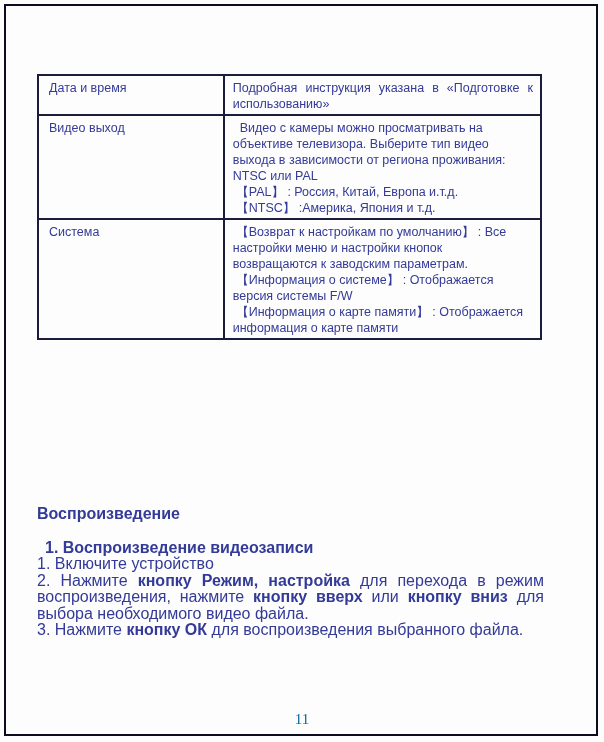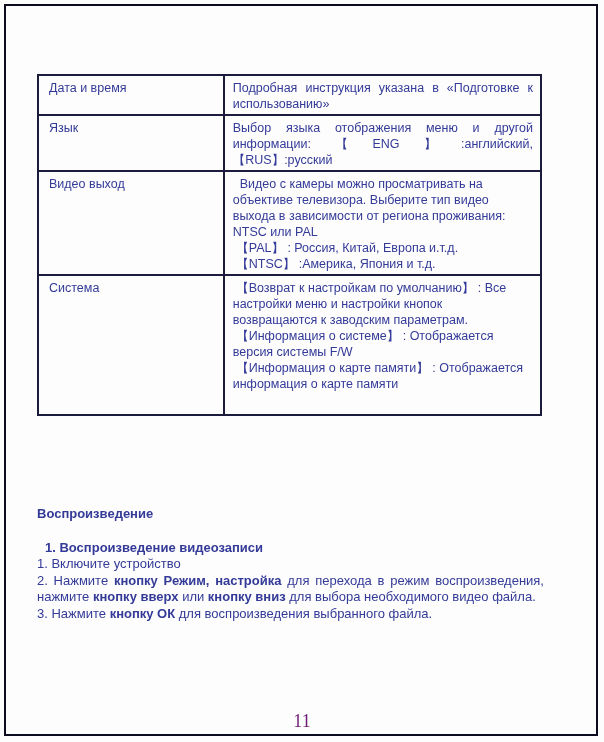--- a/index.html
+++ b/index.html
@@ -57,21 +57,21 @@
   tr:nth-child(5) td { height: 76px; }
   tr:nth-child(5) td.desc-cell { line-height: 15px; padding-top: 3px; }
   tr:nth-child(6) td { height: 111px; }
   tr:nth-child(6) td.desc-cell { line-height: 15.5px; padding-top: 11px; }
 
   .playback {
     position: absolute;
     left: 37px;
     top: 506px;
     width: 507px;
-    font-size: 13px;
+    font-size: 16px;
     line-height: 16.5px;
   }
   .playback .heading {
     font-weight: bold;
     margin: 0;
   }
   .playback .subheading {
     font-weight: bold;
     margin: 17px 0 0 8px;
   }
@@ -81,38 +81,34 @@
   }
   .playback b { font-weight: bold; }
 
   .page-number {
     position: absolute;
     left: 0;
     top: 711px;
     width: 604px;
     text-align: center;
     font-family: "Liberation Serif", "DejaVu Serif", serif;
-    font-size: 18px;
-    color: #701a75;
+    font-size: 15px;
+    color: #0369a1;
   }
 </style>
 </head>
 <body>
 
 <div class="page-border"></div>
 
 <table class="settings-table">
   <tbody>
     <tr>
       <td class="term-cell">Дата и время</td>
       <td class="desc-cell">Подробная инструкция указана в «Подготовке к использованию»</td>
-    </tr>
-    <tr>
-      <td class="term-cell">Язык</td>
-      <td class="desc-cell">Выбор языка отображения меню и другой информации:【ENG】:английский, 【RUS】:русский</td>
     </tr>
     <tr>
       <td class="term-cell">Видео выход</td>
       <td class="desc-cell">  Видео с камеры можно просматривать на
 объективе телевизора. Выберите тип видео
 выхода в зависимости от региона проживания:
 NTSC или PAL
  【PAL】 : Россия, Китай, Европа и.т.д.
  【NTSC】 :Америка, Япония и т.д.</td>
     </tr>

